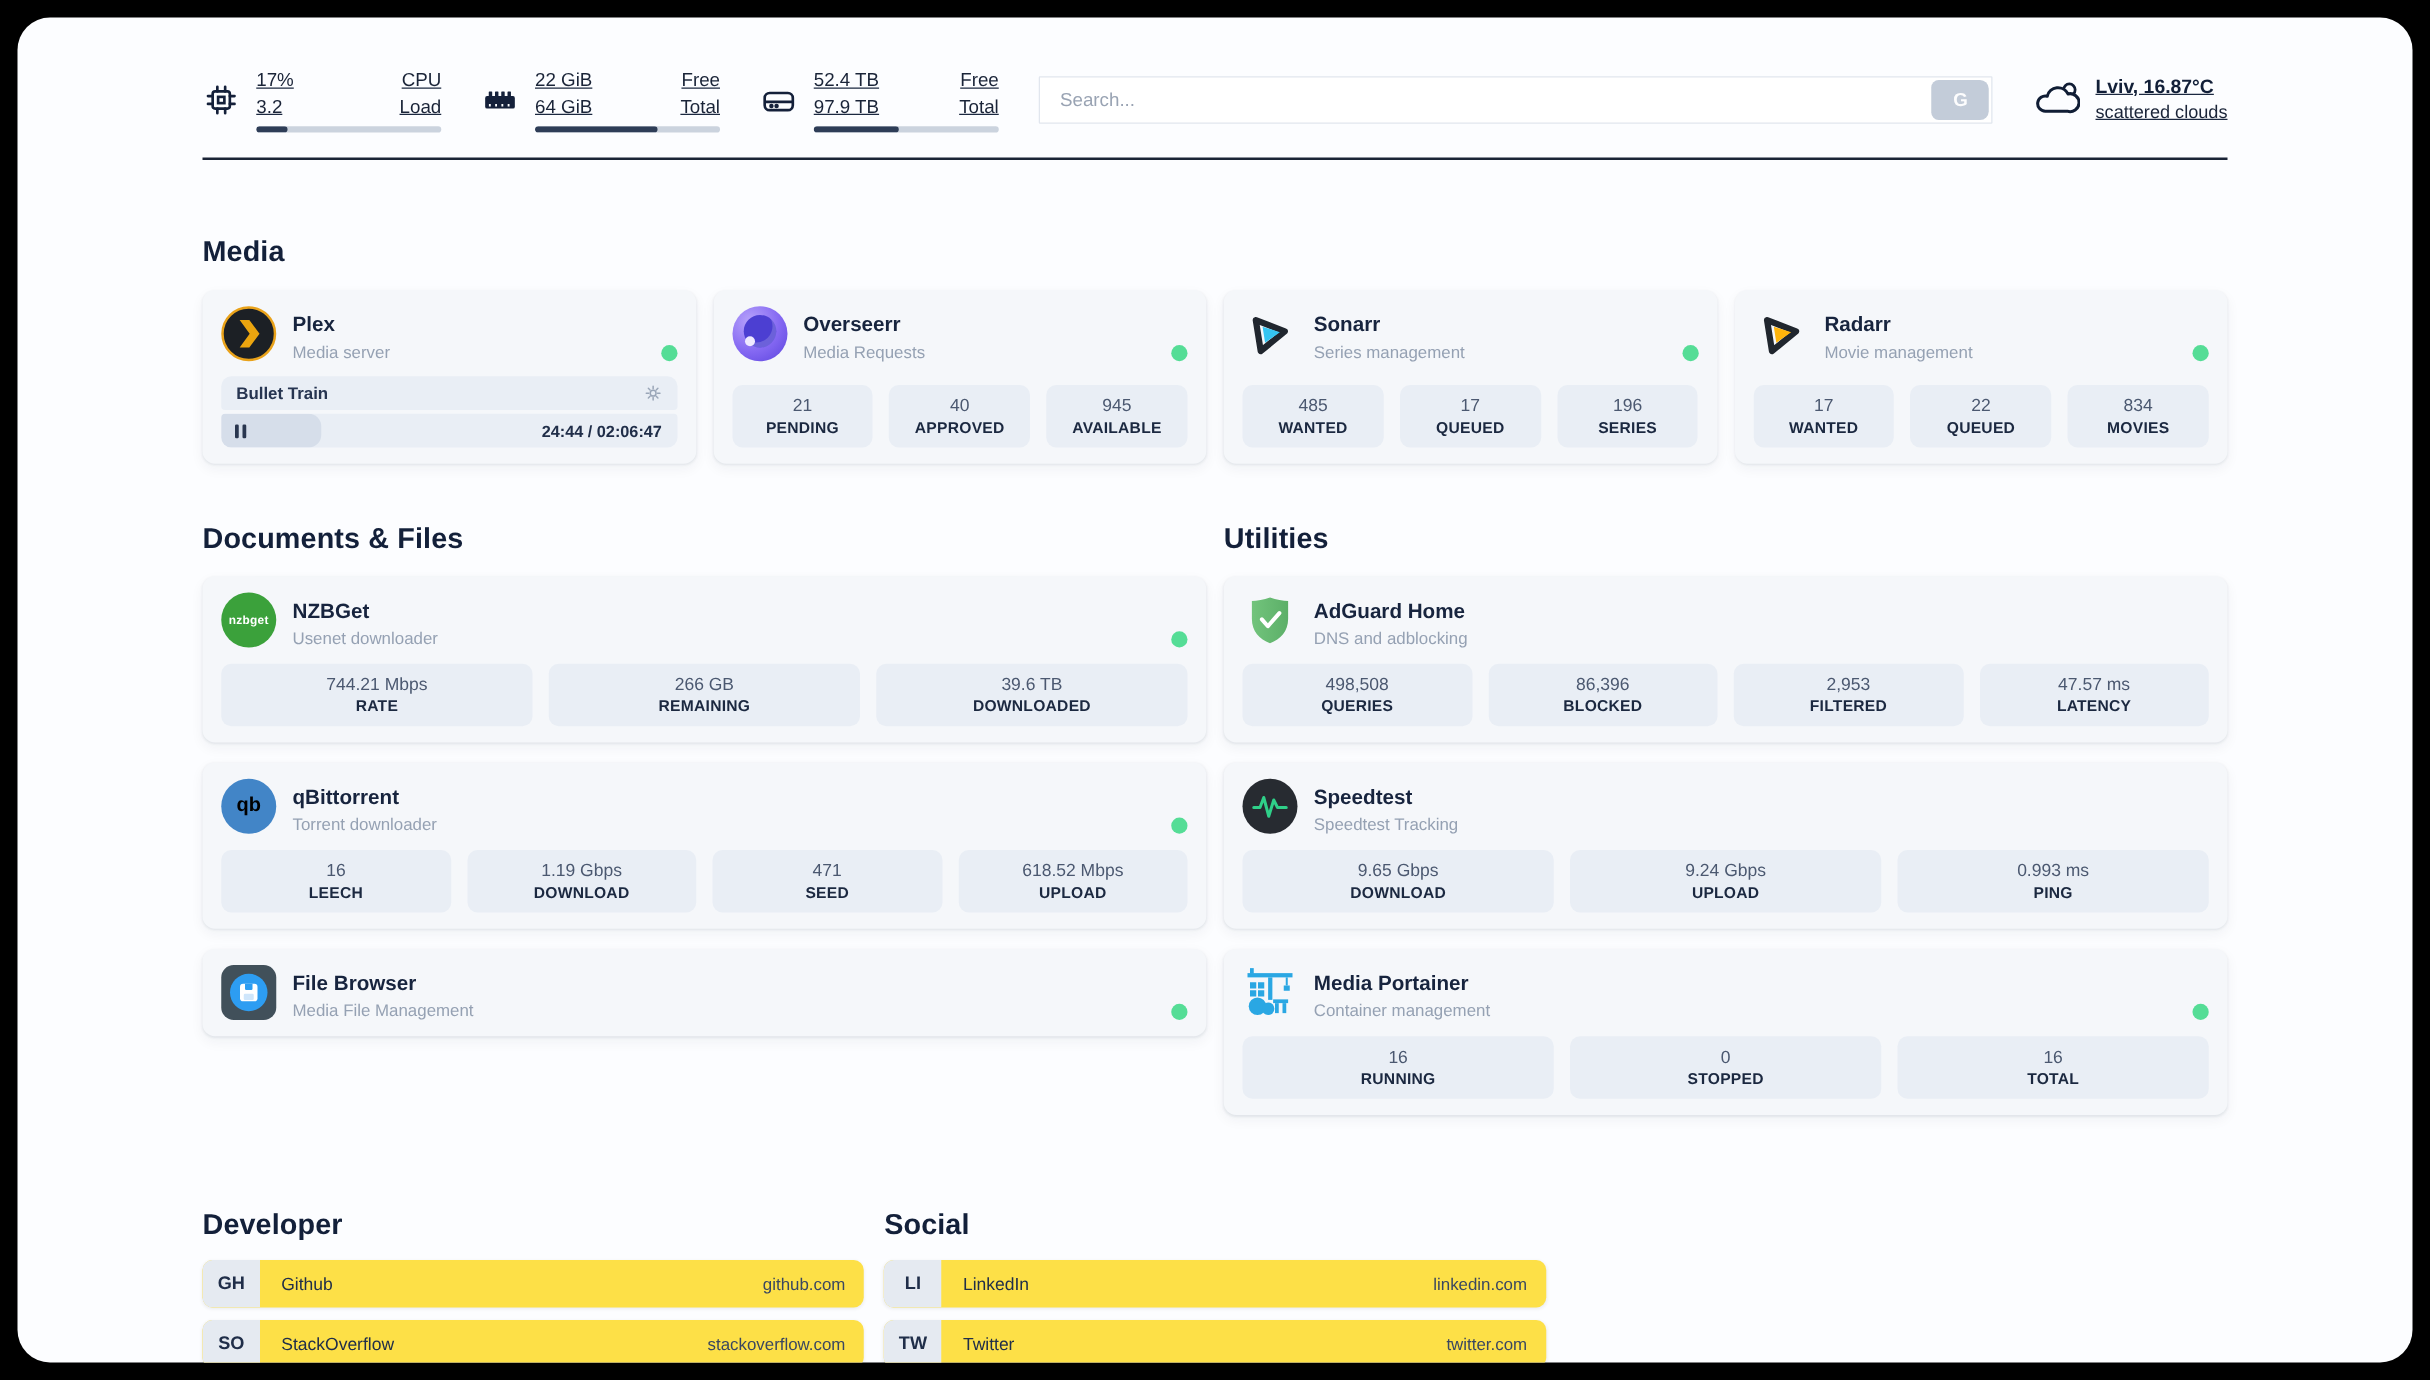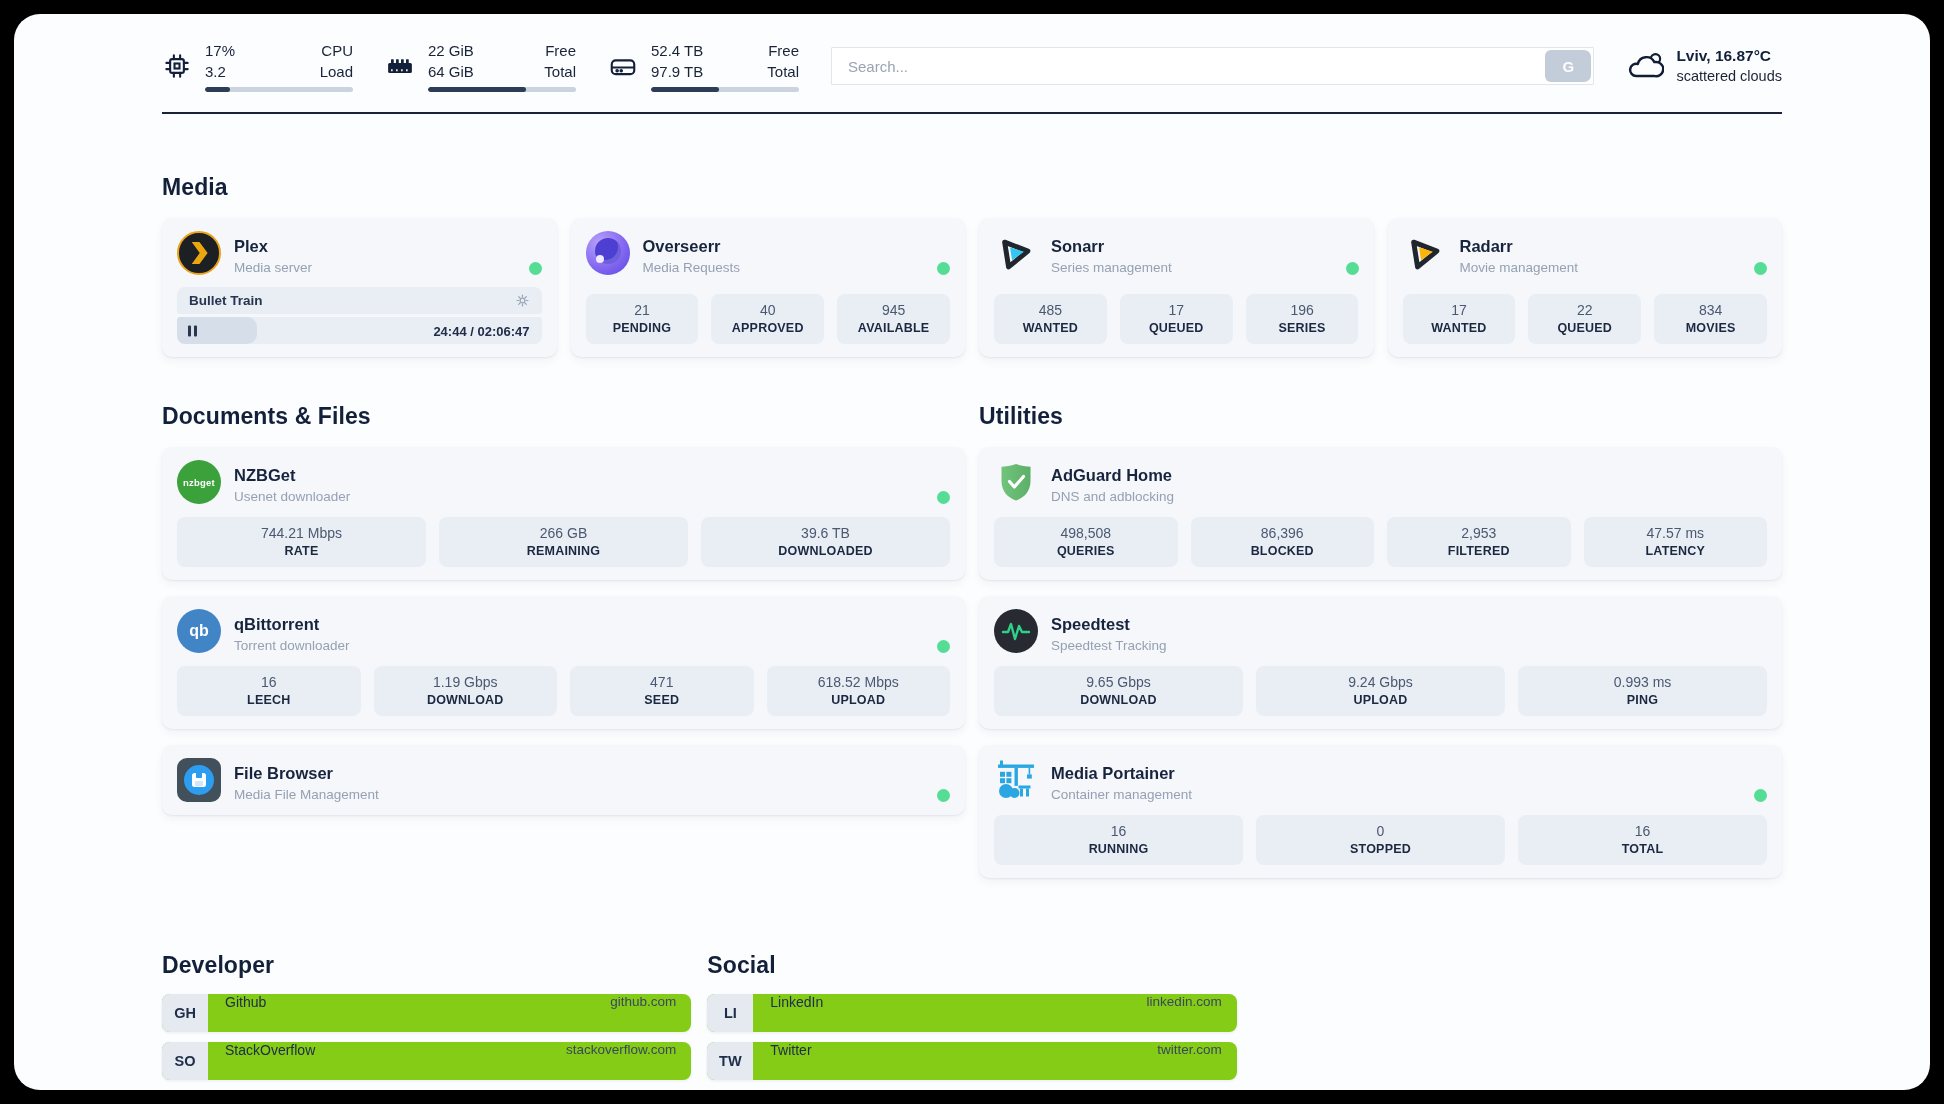--- a/index.html
+++ b/index.html
@@ -8,21 +8,21 @@
     width:1944px; height:1104px; background:#000; position:relative;
     font-family:"Liberation Sans","DejaVu Sans",sans-serif; color:#1b2840;
   }
   .page {
     position:absolute; left:14px; top:14px; right:14px; bottom:14px;
     background:#fcfdff; border-radius:26px; overflow:hidden;
   }
   .content { padding:0 148px; }
 
   
-  .topbar { display:flex; align-items:center; margin-top:26px; gap:32px; }
+  .topbar { display:flex; align-items:center; margin-top:40px; gap:32px;text-decoration:underline; }
   .widget { display:flex; align-items:center; gap:13px; }
   .widget svg { display:block; flex:0 0 auto; }
   .wtext { display:flex; flex-direction:column; min-width:148px; }
   .wcols { display:flex; justify-content:space-between; gap:26px; }
   .wc { font-size:15px; font-weight:500; color:#1a2438; line-height:1.4; white-space:nowrap; }
   .wc.right { text-align:right; }
   .wbar { height:5px; background:#cbd3de; border-radius:3px; margin-top:5px; overflow:hidden; }
   .wfill { height:100%; background:#2e3d57; border-radius:3px; }
 
   .search { flex:1; position:relative; height:38px; }
@@ -79,34 +79,34 @@
   .np-pause i { width:3px; height:11px; background:#29364f; border-radius:1px; display:block; }
   .np-time { position:absolute; right:12px; top:50%; transform:translateY(-50%); font-size:13px; font-weight:600; color:#202e49; }
 
   
   .cicon { width:44px; height:44px; flex:0 0 auto; border-radius:50%; display:flex; align-items:center; justify-content:center; position:relative; }
   .ic-plex { background:#1c2025; border:2px solid var(--plex-amber,#e9a21a); }
   .ic-overseerr { background:radial-gradient(circle at 32% 28%, #b7a3fb, #8468f2 55%, #5a43dd); overflow:hidden; }
   .ic-overseerr::before { content:""; position:absolute; width:26px; height:26px; border-radius:50%; left:9px; top:7px; background:#4c3fd2; box-shadow:inset -3px -4px 0 rgba(255,255,255,.18); }
   .ic-overseerr::after { content:""; position:absolute; width:8px; height:8px; border-radius:50%; left:10px; top:24px; background:#efeaff; }
   .ic-nzbget { background:var(--nzbget-green,#3ba13b); color:#fff; font-size:9.5px; font-weight:700; letter-spacing:.2px; }
-  .ic-qb { background:var(--qbittorrent-blue,#4285c7); color:#ffffff; font-size:16px; font-weight:600; }
+  .ic-qb { background:var(--qbittorrent-blue,#4285c7); color:#000000; font-size:16px; font-weight:600; }
   .ic-speedtest { background:#272b31; }
   .ic-fb { width:44px; height:44px; flex:0 0 auto; border-radius:10px; background:#41505a; display:flex; align-items:center; justify-content:center; }
   .fb-circle { width:30px; height:30px; border-radius:50%; background:var(--filebrowser-blue,#2d9df2); display:flex; align-items:center; justify-content:center; }
   .fb-floppy { width:14px; height:14px; background:#fff; border-radius:2.5px; position:relative; }
   .fb-floppy::before { content:""; position:absolute; left:4px; top:0; width:6px; height:4.5px; background:#2d9df2; border-radius:0 0 1px 1px; }
   .fb-floppy::after { content:""; position:absolute; left:3px; bottom:1px; width:8px; height:5px; background:#cfe6fb; border-radius:1px; }
   .ic-plain { border-radius:0; }
 
   
   .bm-grid { display:grid; grid-template-columns:repeat(3,1fr); gap:16px; margin-top:58px; align-items:start; }
   .bm h2 { margin-bottom:15px; }
   .bm-row {
-    display:flex; align-items:flex-start; height:38px; background:#84cc16; border-radius:8px;
+    display:flex; align-items:center; height:38px; background:#fde047; border-radius:8px;
     box-shadow:0 1px 3px rgba(16,30,60,.08); margin-bottom:10px; overflow:hidden; cursor:pointer;
   }
   .bm-badge { width:46px; height:100%; background:#e5eaf1; display:flex; align-items:center; justify-content:center; font-size:14.5px; font-weight:600; color:#202e49; flex:0 0 auto; }
   .bm-label { margin-left:17px; font-size:14px; font-weight:500; color:#202e49; }
   .bm-url { margin-left:auto; margin-right:15px; font-size:13.5px; color:#3a4760; }
 </style>
 </head>
 <body>
 
 <div class="page">

